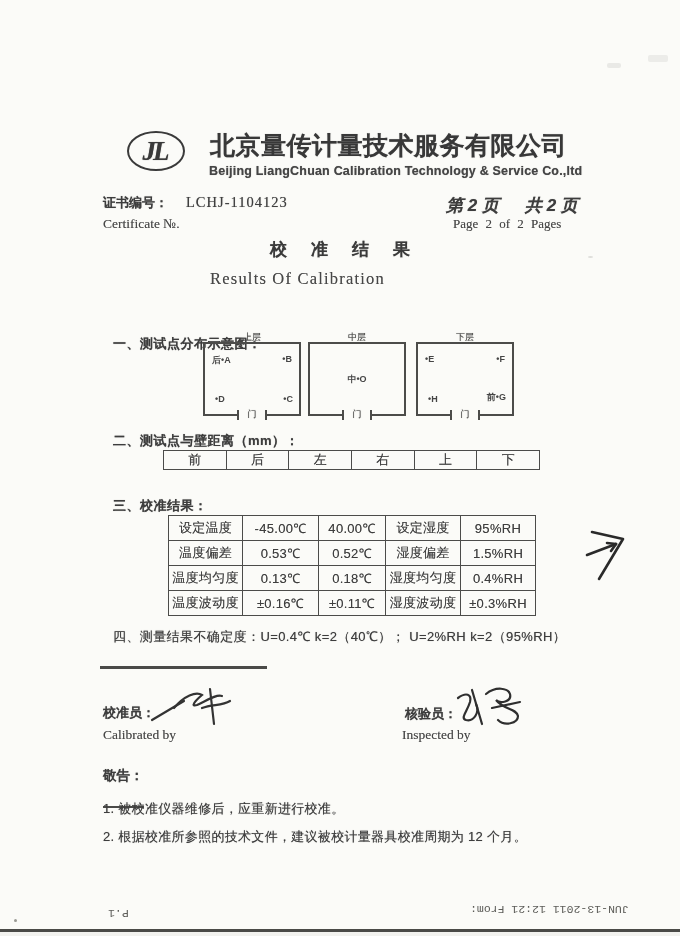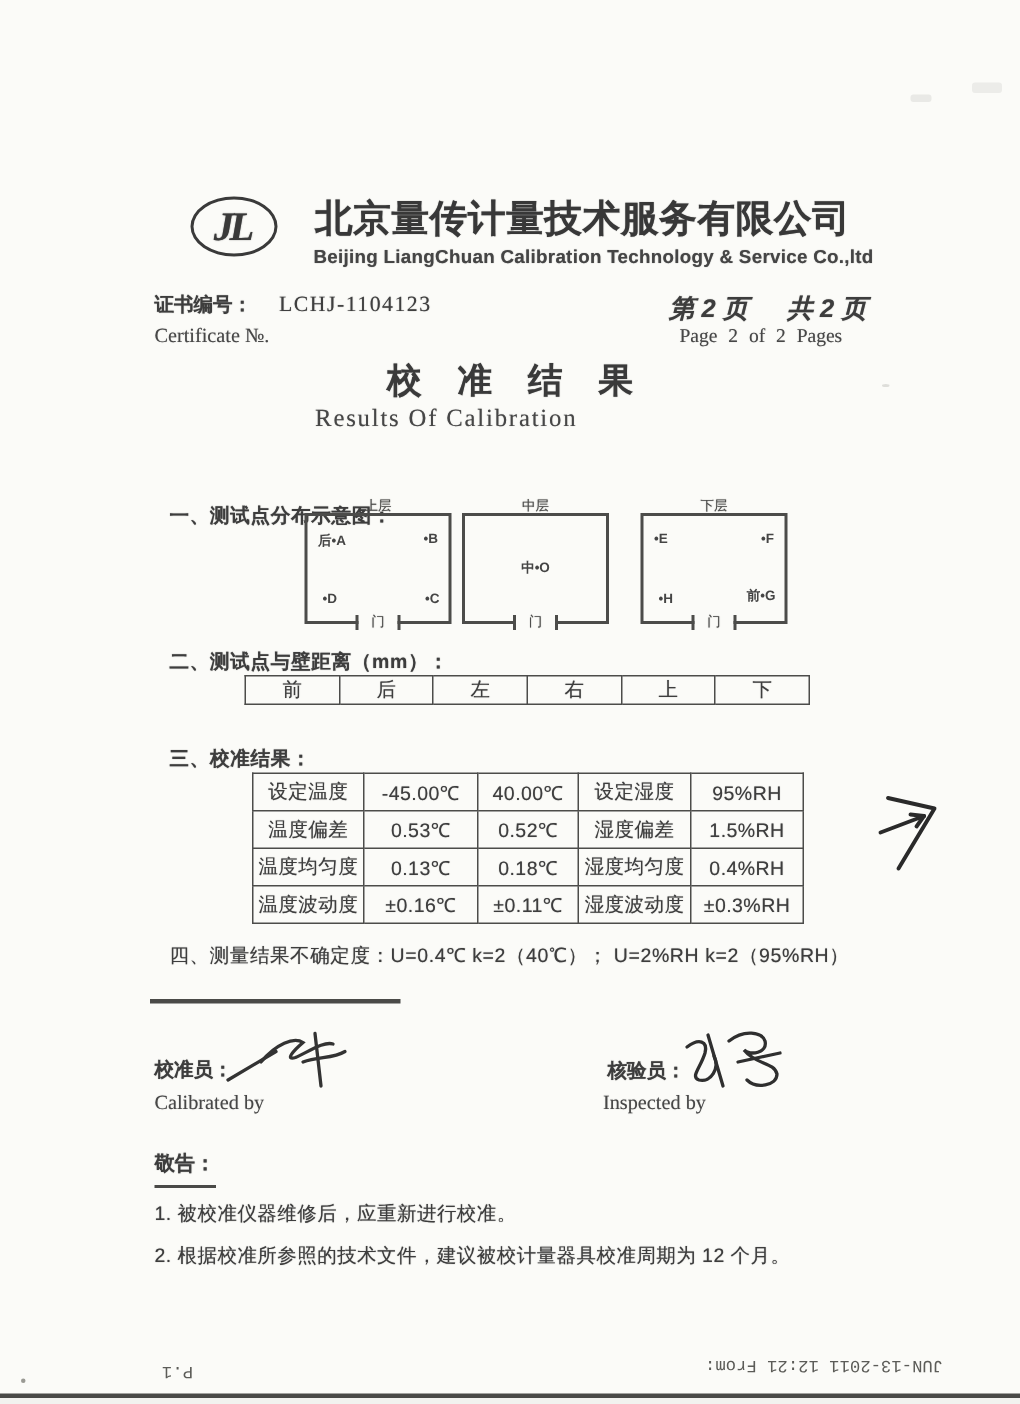--- a/index.html
+++ b/index.html
@@ -26,21 +26,21 @@
   }
   .company-cn{left:210px;top:129px;font-size:25px;font-weight:bold;letter-spacing:0.5px;color:#383838;}
   .company-en{left:209px;top:164px;font-size:12.5px;font-weight:bold;color:#454545;letter-spacing:0.2px;}
   .cert-row-cn{left:103px;top:194px;font-size:13px;font-weight:bold;}
   .cert-no{font-family:"Liberation Serif",serif;font-weight:normal;font-size:14.5px;margin-left:18px;letter-spacing:1px;color:#3f3f3f;}
   .cert-row-en{left:103px;top:216px;font-size:13.5px;}
   .page-cn{left:446px;top:194px;font-size:17px;font-weight:bold;font-style:italic;}
   .page-cn .gap{display:inline-block;width:26px;}
   .page-en{left:453px;top:216px;font-size:13px;word-spacing:4px;}
   
-  .title-cn{left:0;top:238px;width:680px;text-align:center;font-size:23px;font-weight:bold;letter-spacing:24px;text-indent:24px;color:#3a3a3a;}
+  .title-cn{left:0;top:238px;width:680px;text-align:center;font-size:17px;font-weight:bold;letter-spacing:24px;text-indent:24px;color:#3a3a3a;}
   .title-en{left:0;top:269px;width:595px;text-align:center;font-size:16.5px;letter-spacing:1.2px;}
   
   .sec-h{font-size:13px;font-weight:bold;letter-spacing:0.5px;}
   
   .dbox{position:absolute;top:342px;width:94px;height:70px;border:2px solid #4c4c4a;background:transparent;}
   .dbox-label{position:absolute;top:-13px;left:50%;transform:translateX(-50%);font-size:9px;font-weight:normal;color:#4c4c4a;white-space:nowrap;}
   .pt{position:absolute;font-size:9px;font-weight:bold;color:#454545;white-space:nowrap;}
   .pt.tl{left:7px;top:10px;}
   .pt.tr{right:7px;top:10px;}
   .pt.bl{left:10px;bottom:10px;}
@@ -59,21 +59,21 @@
   #result-table{left:168px;top:515px;width:367px;}
   #result-table td{height:24px;letter-spacing:0.3px;}
   
   .s4{font-size:13px;letter-spacing:0.4px;}
   .divider{left:100px;top:666px;width:167px;height:2.5px;background:#4a4a48;}
   
   .sig-label-cn{font-size:13px;font-weight:bold;}
   .sig-label-en{font-size:13.5px;}
   .sig svg{overflow:visible;}
   
-  .note-h{font-size:13.5px;font-weight:bold;border-bottom:2px solid #4a4a48;padding-bottom:5px;}
+  .note-h{font-size:13.5px;font-weight:bold;border-bottom:2px solid #4a4a48;padding-bottom:21px;}
   .note-item{font-size:13px;letter-spacing:0.3px;}
   
   .fax{font-family:"Liberation Mono","DejaVu Sans Mono",monospace;font-size:11.5px;color:#5c5c58;transform:rotate(180deg);white-space:nowrap;}
 </style>
 </head>
 <body>
 
 <div id="paper">
 
   <div class="abs edge-left"></div>
@@ -120,21 +120,21 @@
 
   <div class="dbox" style="left:308px;">
     <div class="dbox-label cn">中层</div>
     <span class="pt ct">中•O</span>
     <div class="door-gap"></div>
     <div class="door-tick l"></div>
     <div class="door-tick r"></div>
     <div class="door-label cn">门</div>
   </div>
 
-  <div class="dbox" style="left:427px;">
+  <div class="dbox" style="left:416px;">
     <div class="dbox-label cn">下层</div>
     <span class="pt tl">•E</span>
     <span class="pt tr">•F</span>
     <span class="pt bl">•H</span>
     <span class="pt br">前•G</span>
     <div class="door-gap"></div>
     <div class="door-tick l"></div>
     <div class="door-tick r"></div>
     <div class="door-label cn">门</div>
   </div>

